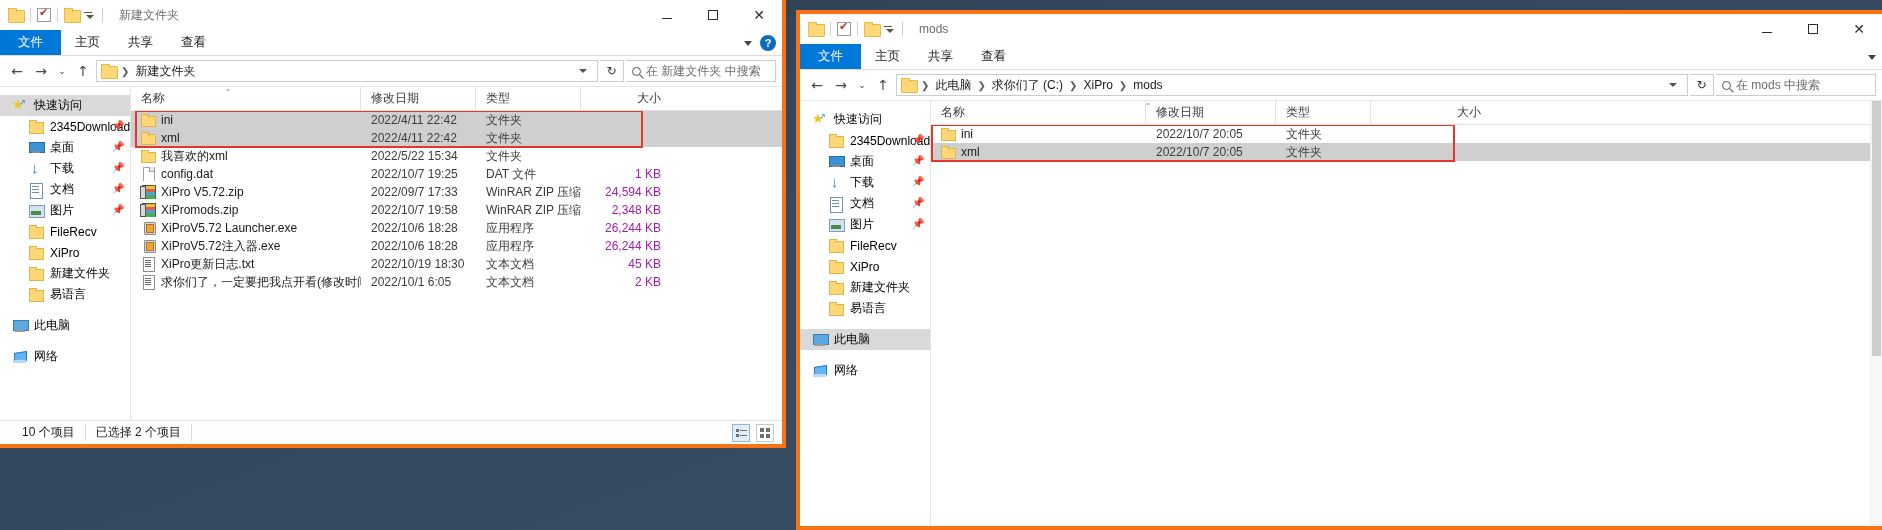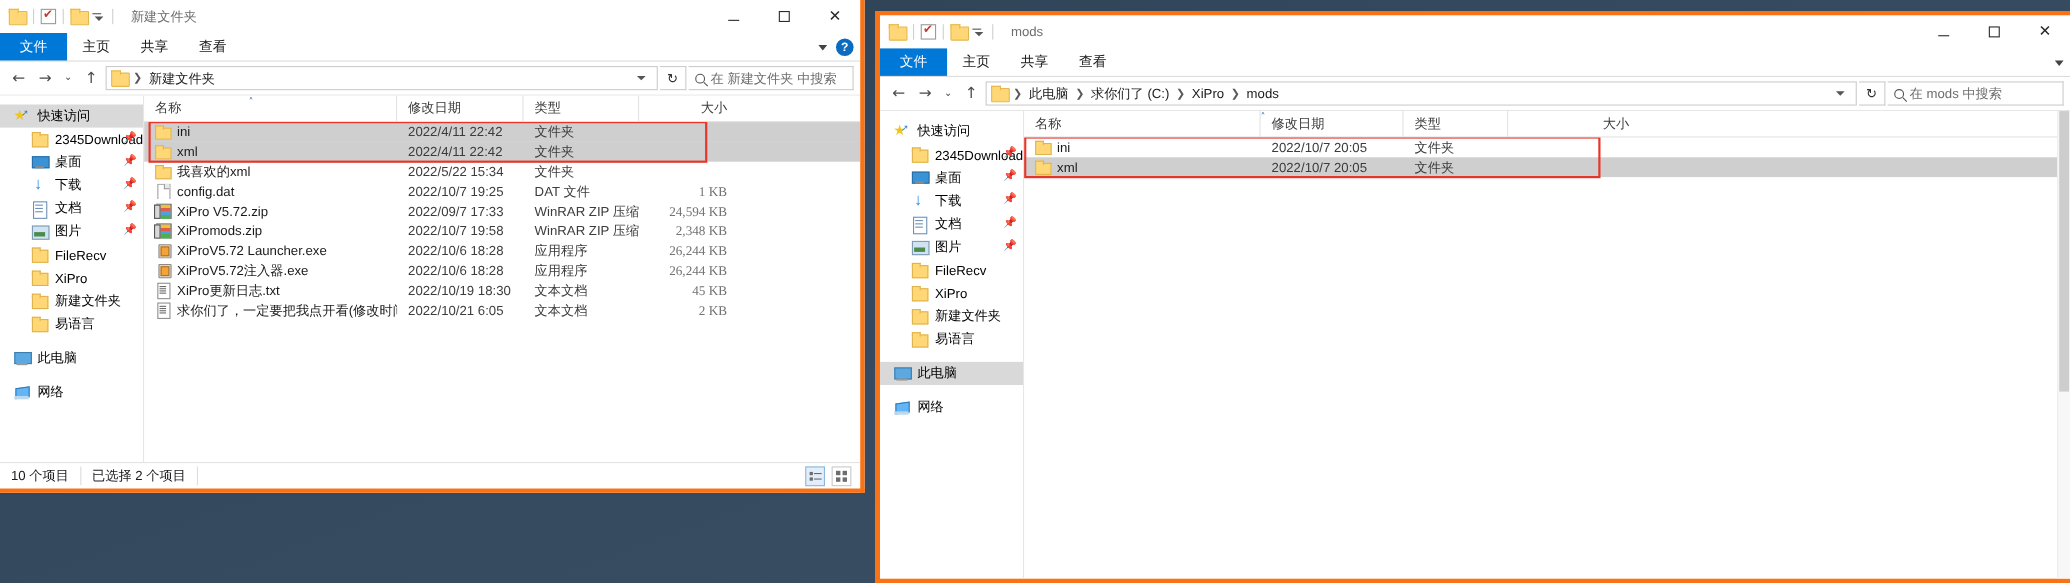--- a/index.html
+++ b/index.html
@@ -195,21 +195,21 @@
   .win-right .c-type{ width: 95px; }
   .win-right .c-size{ width: 120px; }
 
   .rows { flex:1 1 auto; overflow:hidden; position:relative; }
   .row {
     height: 18px; display:flex; align-items:center; font-size:12px; color:#1a1a1a;
     white-space:nowrap;
   }
   .row.sel { background:#cfcfcf; }
   .cell { padding-left:10px; overflow:hidden; text-overflow:ellipsis; display:flex; align-items:center; gap:6px;}
-  .cell.size{ justify-content:flex-end; padding-right:10px; color:#737373;font-family:Liberation Serif, serif;}
+  .cell.size{ justify-content:flex-end; padding-right:10px; color:#a21caf;}
   .cell.date, .cell.type { color:#3c3c3c; }
 
   
   .fi { width:14px; height:14px; position:relative; flex:0 0 auto;}
   .fi.folder:before{content:"";position:absolute;left:0;top:3px;width:13px;height:9px;background:#ffd776;border:1px solid #e0b44c;}
   .fi.folder:after{content:"";position:absolute;left:0;top:1px;width:6px;height:3px;background:#ffd776;border:1px solid #e0b44c;border-bottom:none;}
   .fi.file:before{content:"";position:absolute;left:2px;top:0;width:10px;height:13px;background:#fff;border:1px solid #a0a0a0;}
   .fi.file:after{content:"";position:absolute;left:8px;top:0;width:4px;height:4px;background:#e8e8e8;border-left:1px solid #a0a0a0;border-bottom:1px solid #a0a0a0;}
   .fi.zip:before{content:"";position:absolute;left:1px;top:0;width:12px;height:13px;
     background:linear-gradient(180deg,#f2c037 0%,#f2c037 24%,#e05c4e 24%,#e05c4e 46%,#4aa3df 46%,#4aa3df 70%,#4caf50 70%,#4caf50 100%);
@@ -221,21 +221,21 @@
   .fi.txt:after{content:"";position:absolute;left:4px;top:3px;width:6px;height:1px;background:#6a6a6a;box-shadow:0 2px 0 #6a6a6a,0 4px 0 #6a6a6a,0 6px 0 #6a6a6a;}
 
   
   .red-outline {
     position: absolute; border: 2px solid #e8352a; pointer-events:none;
   }
 
   
   .statusbar {
     height: 24px; flex:0 0 auto; border-top:1px solid #e3e3e3; display:flex; align-items:center;
-    padding-left: 10px; font-size:12px; color:#1a1a1a; gap:0px; position:relative; background:#fff;
+    padding-left: 22px; font-size:12px; color:#1a1a1a; gap:0px; position:relative; background:#fff;
   }
   .st-item{ padding-right:10px; border-right:1px solid #dcdcdc; margin-right:10px; white-space:nowrap;}
   .st-item:last-of-type{ }
   .viewtoggles{ position:absolute; right:8px; top:3px; display:flex; gap:6px;}
   .vt{ width:18px;height:18px;border:1px solid #c9c9c9;display:flex;align-items:center;justify-content:center;}
   .vt.active{ background:#e2eef9; border-color:#8bb7e0;}
   .vt i{display:block;}
   .vt .g1{width:10px;height:10px;
     background:
       linear-gradient(#6d6d6d,#6d6d6d) 0 0/4px 4px no-repeat,
@@ -481,21 +481,21 @@
           <div class="cell c-date date">2022/10/19 18:30</div>
           <div class="cell c-type type">文本文档</div>
           <div class="cell c-size size">45 KB</div>
         </div>
 
         <div class="row">
           <div class="cell c-name">
             <span class="fi txt"></span>
             <span>求你们了，一定要把我点开看(修改时间2...</span>
           </div>
-          <div class="cell c-date date">2022/10/21 6:05</div>
+          <div class="cell c-date date">2022/10/1 6:05</div>
           <div class="cell c-type type">文本文档</div>
           <div class="cell c-size size">2 KB</div>
         </div>
 
         <div class="red-outline" style="left:4px; top:-1px; width:508px; height:38px;"></div>
       </div>
     </div>
   </div>
 
   <div class="statusbar">

